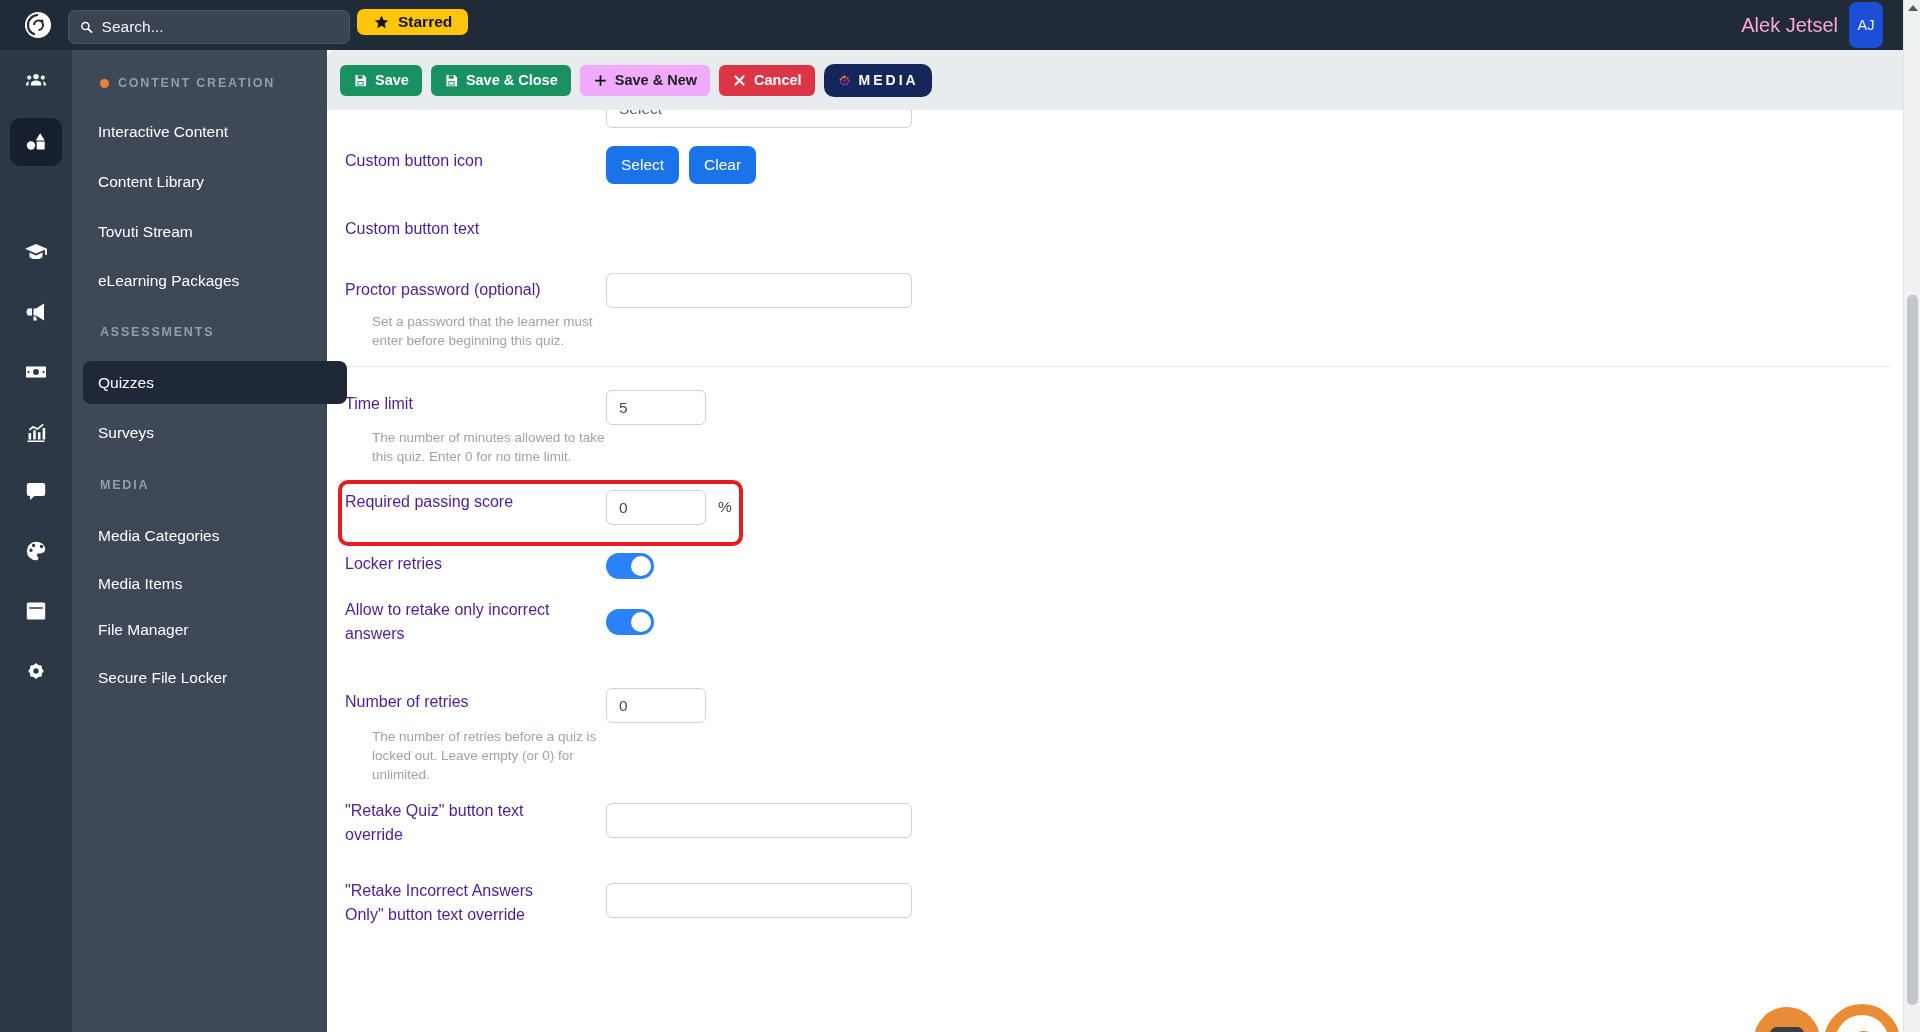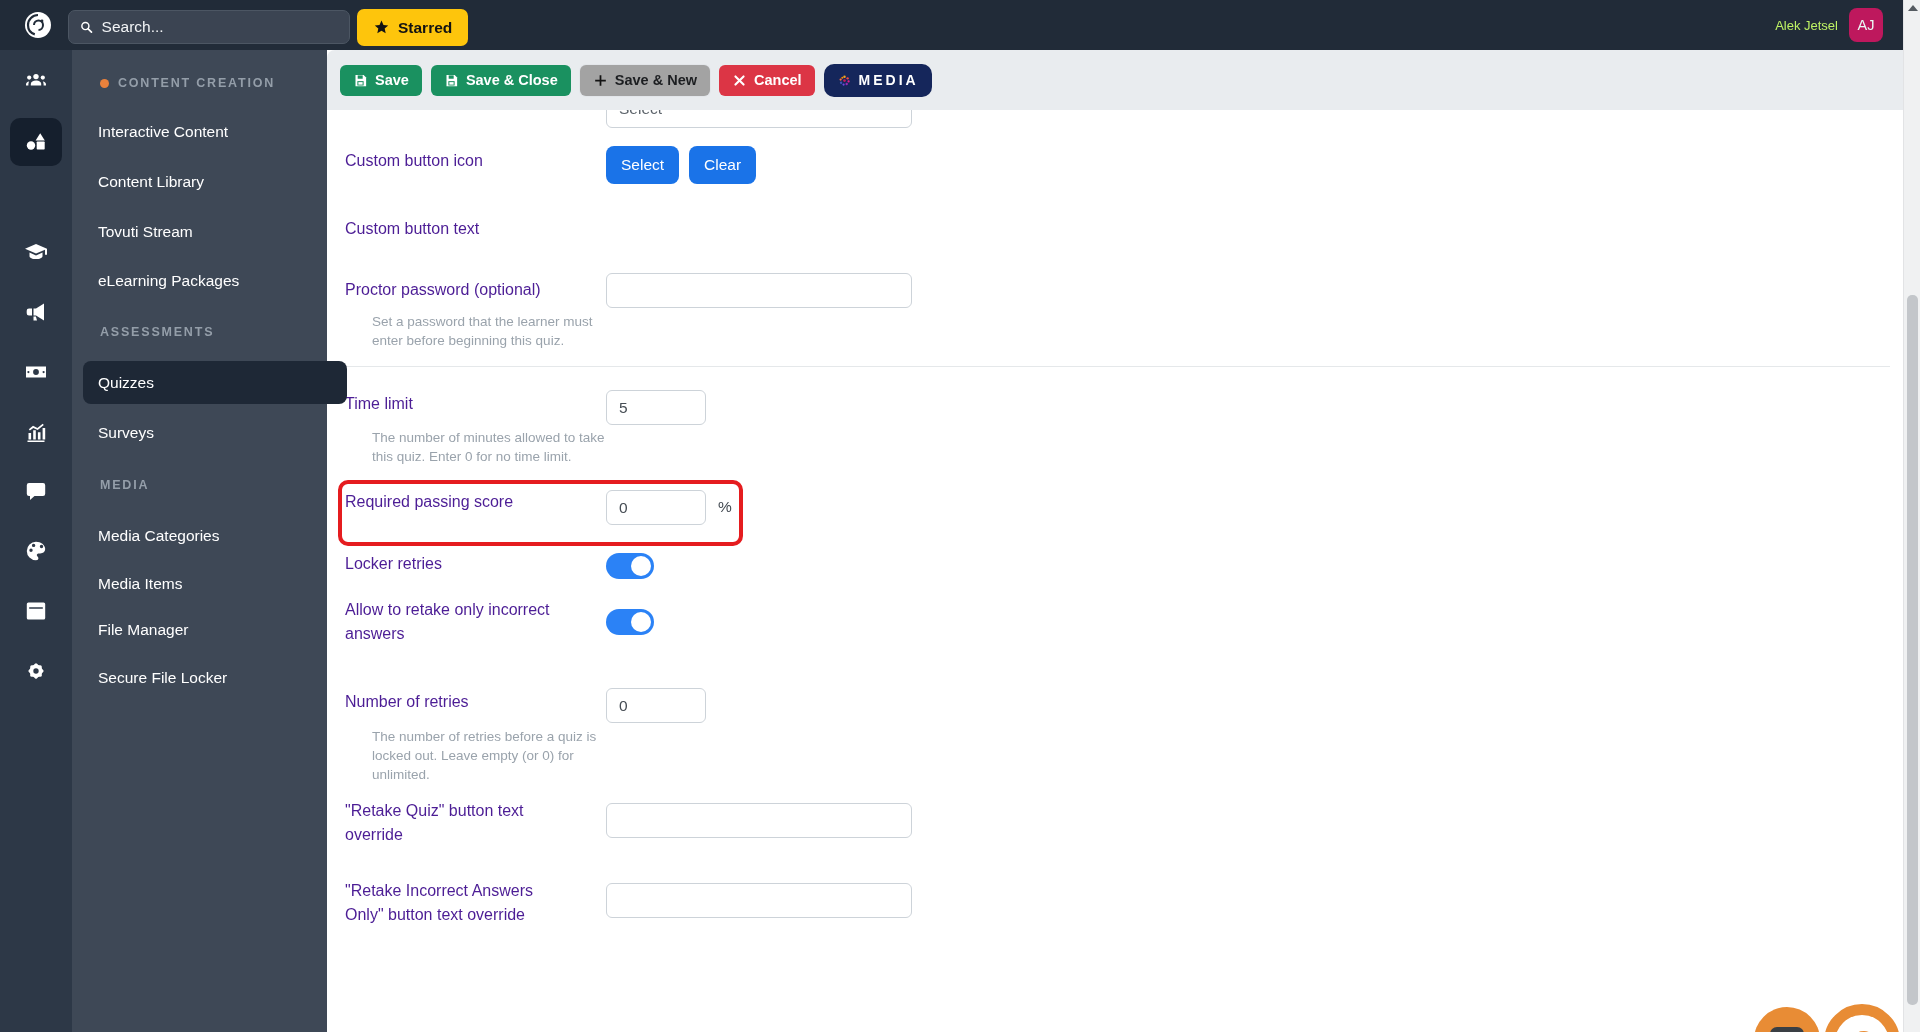--- a/index.html
+++ b/index.html
@@ -6,24 +6,24 @@
   html,body { width:1920px; height:1032px; }
   body { font-family:"Liberation Sans", sans-serif; background:#fff; }
   .page { position:relative; width:1920px; height:1032px; overflow:hidden; background:#fff; }
 
   
   .topbar { position:absolute; left:0; top:0; width:1903px; height:50px; background:#212b38; z-index:6; }
   .logo { position:absolute; left:21px; top:8px; width:34px; height:34px; }
   .search { position:absolute; left:68px; top:10px; width:282px; height:34px; background:#3b4452; border:1px solid #4c5663; border-radius:7px; display:flex; align-items:center; padding:0 10px; }
   .search input { background:transparent; border:none; outline:none; color:#f2f4f6; font-size:15.5px; font-family:"Liberation Sans",sans-serif; width:100%; margin-left:8px; }
   .search input::placeholder { color:#f2f4f6; opacity:1; }
-  .starred { position:absolute; left:357px; top:9px; height:37px; background:#fec50c; border:none; border-radius:7px; display:flex; align-items:center; gap:8px; padding:0 16px; font-size:15.5px; font-weight:bold; color:#131313; cursor:pointer; font-family:"Liberation Sans",sans-serif; }
+  .starred { position:absolute; left:357px; top:9px; height:26px; background:#fec50c; border:none; border-radius:7px; display:flex; align-items:center; gap:8px; padding:0 16px; font-size:15.5px; font-weight:bold; color:#131313; cursor:pointer; font-family:"Liberation Sans",sans-serif; }
   .user-area { position:absolute; right:20px; top:0; height:50px; display:flex; align-items:center; gap:11px; }
-  .user-name { color:#bef264; font-size:13px; }
-  .avatar { width:34px; height:34px; border-radius:8px; background:#be185d; color:#eafaf5; font-size:14.5px; display:flex; align-items:center; justify-content:center; cursor:pointer; }
+  .user-name { color:#f9a8d4; font-size:20px; }
+  .avatar { width:34px; height:46px; border-radius:8px; background:#1d4ed8; color:#eafaf5; font-size:14.5px; display:flex; align-items:center; justify-content:center; cursor:pointer; }
 
   
   .rail { position:absolute; left:0; top:50px; width:72px; height:982px; background:#2d3847; z-index:5; }
   .rail-btn { position:absolute; left:24px; width:24px; height:24px; cursor:pointer; }
   .rail-btn svg { width:24px; height:24px; display:block; }
   .rail-tile { position:absolute; left:10px; top:68px; width:52px; height:48px; background:#151f2d; border-radius:10px; cursor:pointer; }
   .rail-tile svg { position:absolute; left:14px; top:12px; width:24px; height:24px; }
 
   
   .sidebar { position:absolute; left:72px; top:50px; width:255px; height:982px; background:#3e4856; z-index:5; }
@@ -31,21 +31,21 @@
   .side-dot { width:9px; height:9px; border-radius:50%; background:#e8813c; }
   .side-item { position:absolute; left:26px; color:#ffffff; font-size:15.5px; transform:translateY(-50%); cursor:pointer; white-space:nowrap; }
   .side-selected { position:absolute; left:11px; top:311px; width:264px; height:43px; background:#1e2836; border-radius:8px; cursor:pointer; }
   .side-selected span { position:absolute; left:15px; top:50%; transform:translateY(-50%); color:#fff; font-size:15.5px; }
 
   
   .toolbar { position:absolute; left:327px; top:50px; width:1576px; height:60px; background:#e9ecef; border-top-left-radius:8px; z-index:3; display:flex; align-items:center; gap:9px; padding-left:13px; }
   .tbtn { height:31px; border:none; border-radius:6px; display:flex; align-items:center; gap:7px; padding:0 13px; font-size:14.5px; font-weight:bold; cursor:pointer; font-family:"Liberation Sans",sans-serif; }
   .tbtn svg { width:15px; height:15px; }
   .tbtn-green { background:#1a9160; color:#fff; }
-  .tbtn-white { background:#a3a3a3; color:#1c1e21; box-shadow:0 0 0 1px #e3e6ea; }
+  .tbtn-white { background:#f0abfc; color:#1c1e21; box-shadow:0 0 0 1px #e3e6ea; }
   .tbtn-red { background:#dc3545; color:#fff; }
   .tbtn-dizi { background:#15265b; color:#fff; border-radius:10px; height:33px; letter-spacing:3px; font-size:14px; }
 
   
   .flabel { position:absolute; left:345px; width:218px; color:#4c1d95; font-size:16px; line-height:24px; }
   .fhelp { position:absolute; left:345px; color:#9aa3ac; font-size:13.5px; line-height:19px;margin-left:27px; }
   .finput { position:absolute; left:606px; height:35px; border:1px solid #cdd3d9; border-radius:6px; background:#fff; font-size:15.5px; color:#464d54; padding:0 12px; font-family:"Liberation Sans",sans-serif; outline:none; }
   .w-wide { width:306px; }
   .w-small { width:100px; }
   .partial-select { position:absolute; left:606px; top:93px; width:306px; height:35px; border:1px solid #cdd3d9; border-radius:6px; overflow:hidden; z-index:2; background:#fff; cursor:pointer; }

